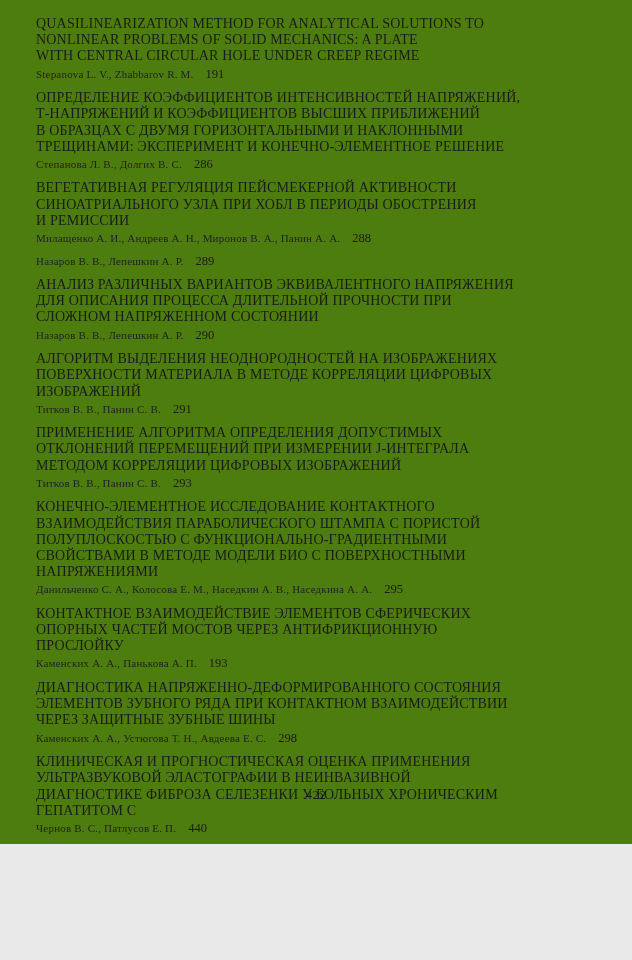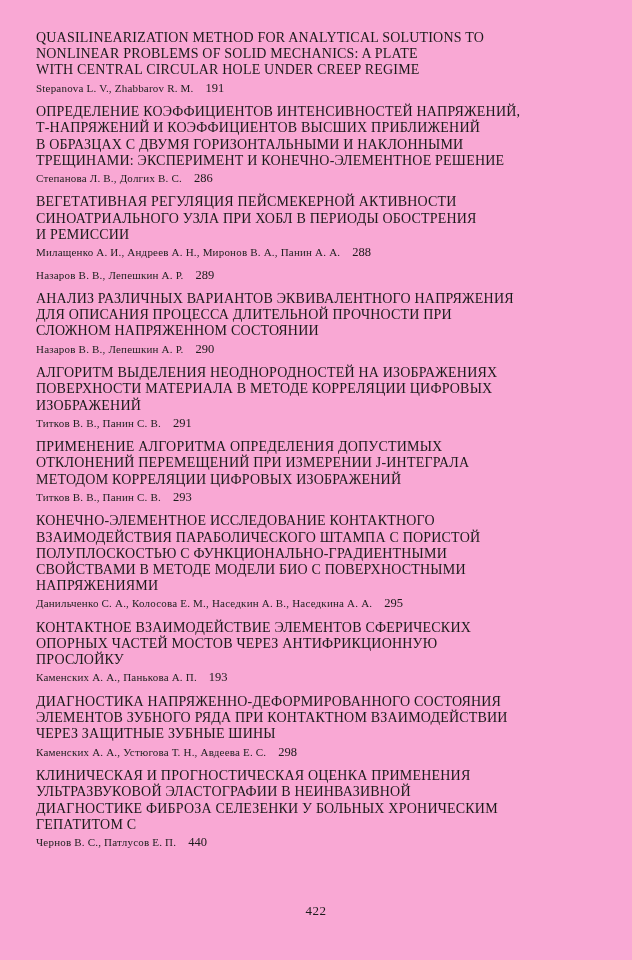--- a/index.html
+++ b/index.html
@@ -3,25 +3,25 @@
 <meta charset="utf-8">
 <style>
   html, body {
     margin: 0;
     padding: 0;
     background: #e9e9e9;
   }
   .page {
     position: relative;
     width: 632px;
-    height: 960px;
+    height: 844px;
     margin: 0 auto;
-    background: #f9a8d4;
+    background: #4d7c0f;
     box-sizing: border-box;
-    padding: 30px 36px 0 36px;
+    padding: 16px 36px 0 36px;
     font-family: "Liberation Serif", "DejaVu Serif", serif;
     color: #1c1c1c;
     overflow: hidden;
   }
   .toc {
     width: 560px;
   }
   .entry {
     margin: 0 0 10px 0;
   }

